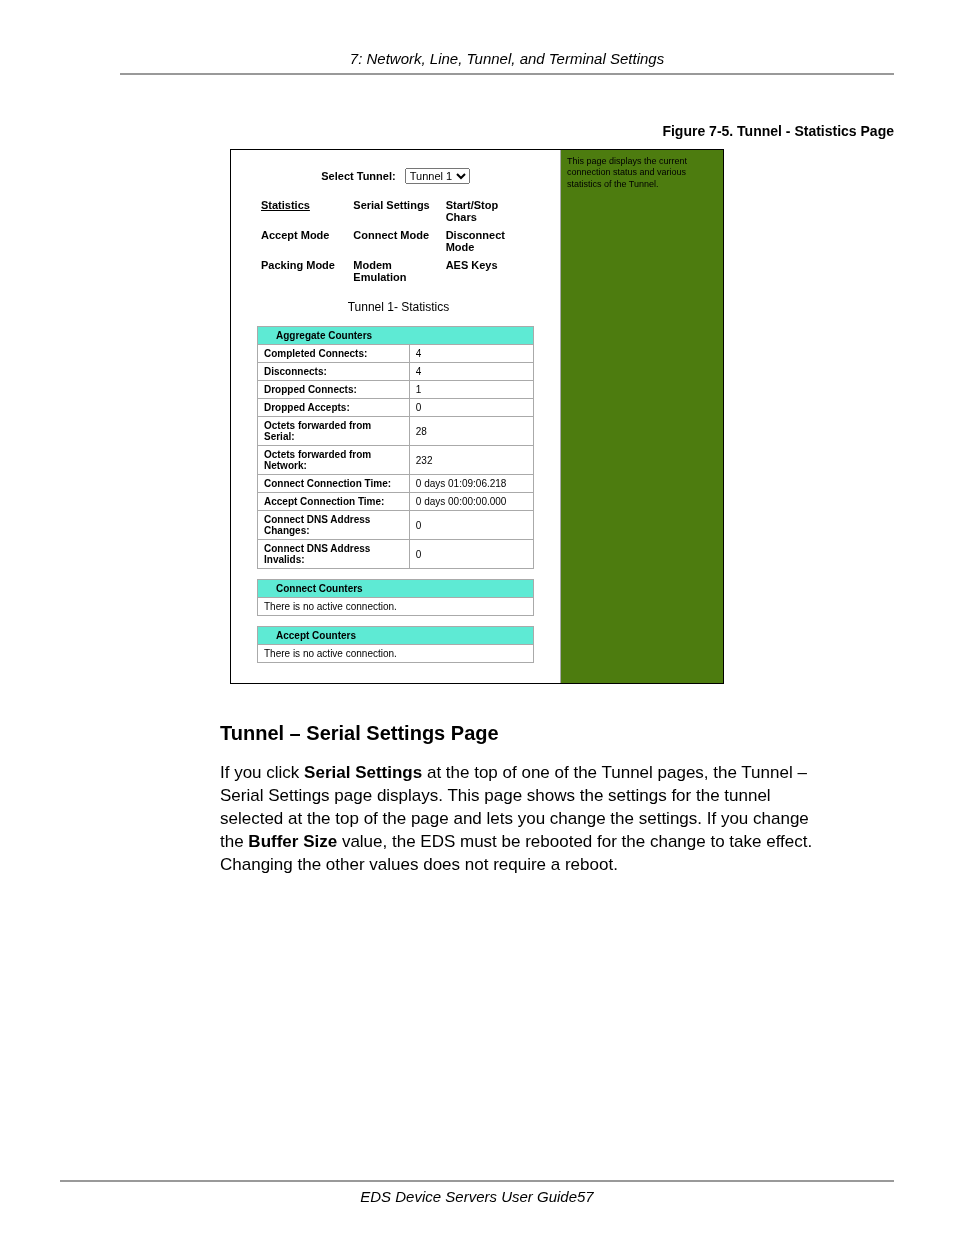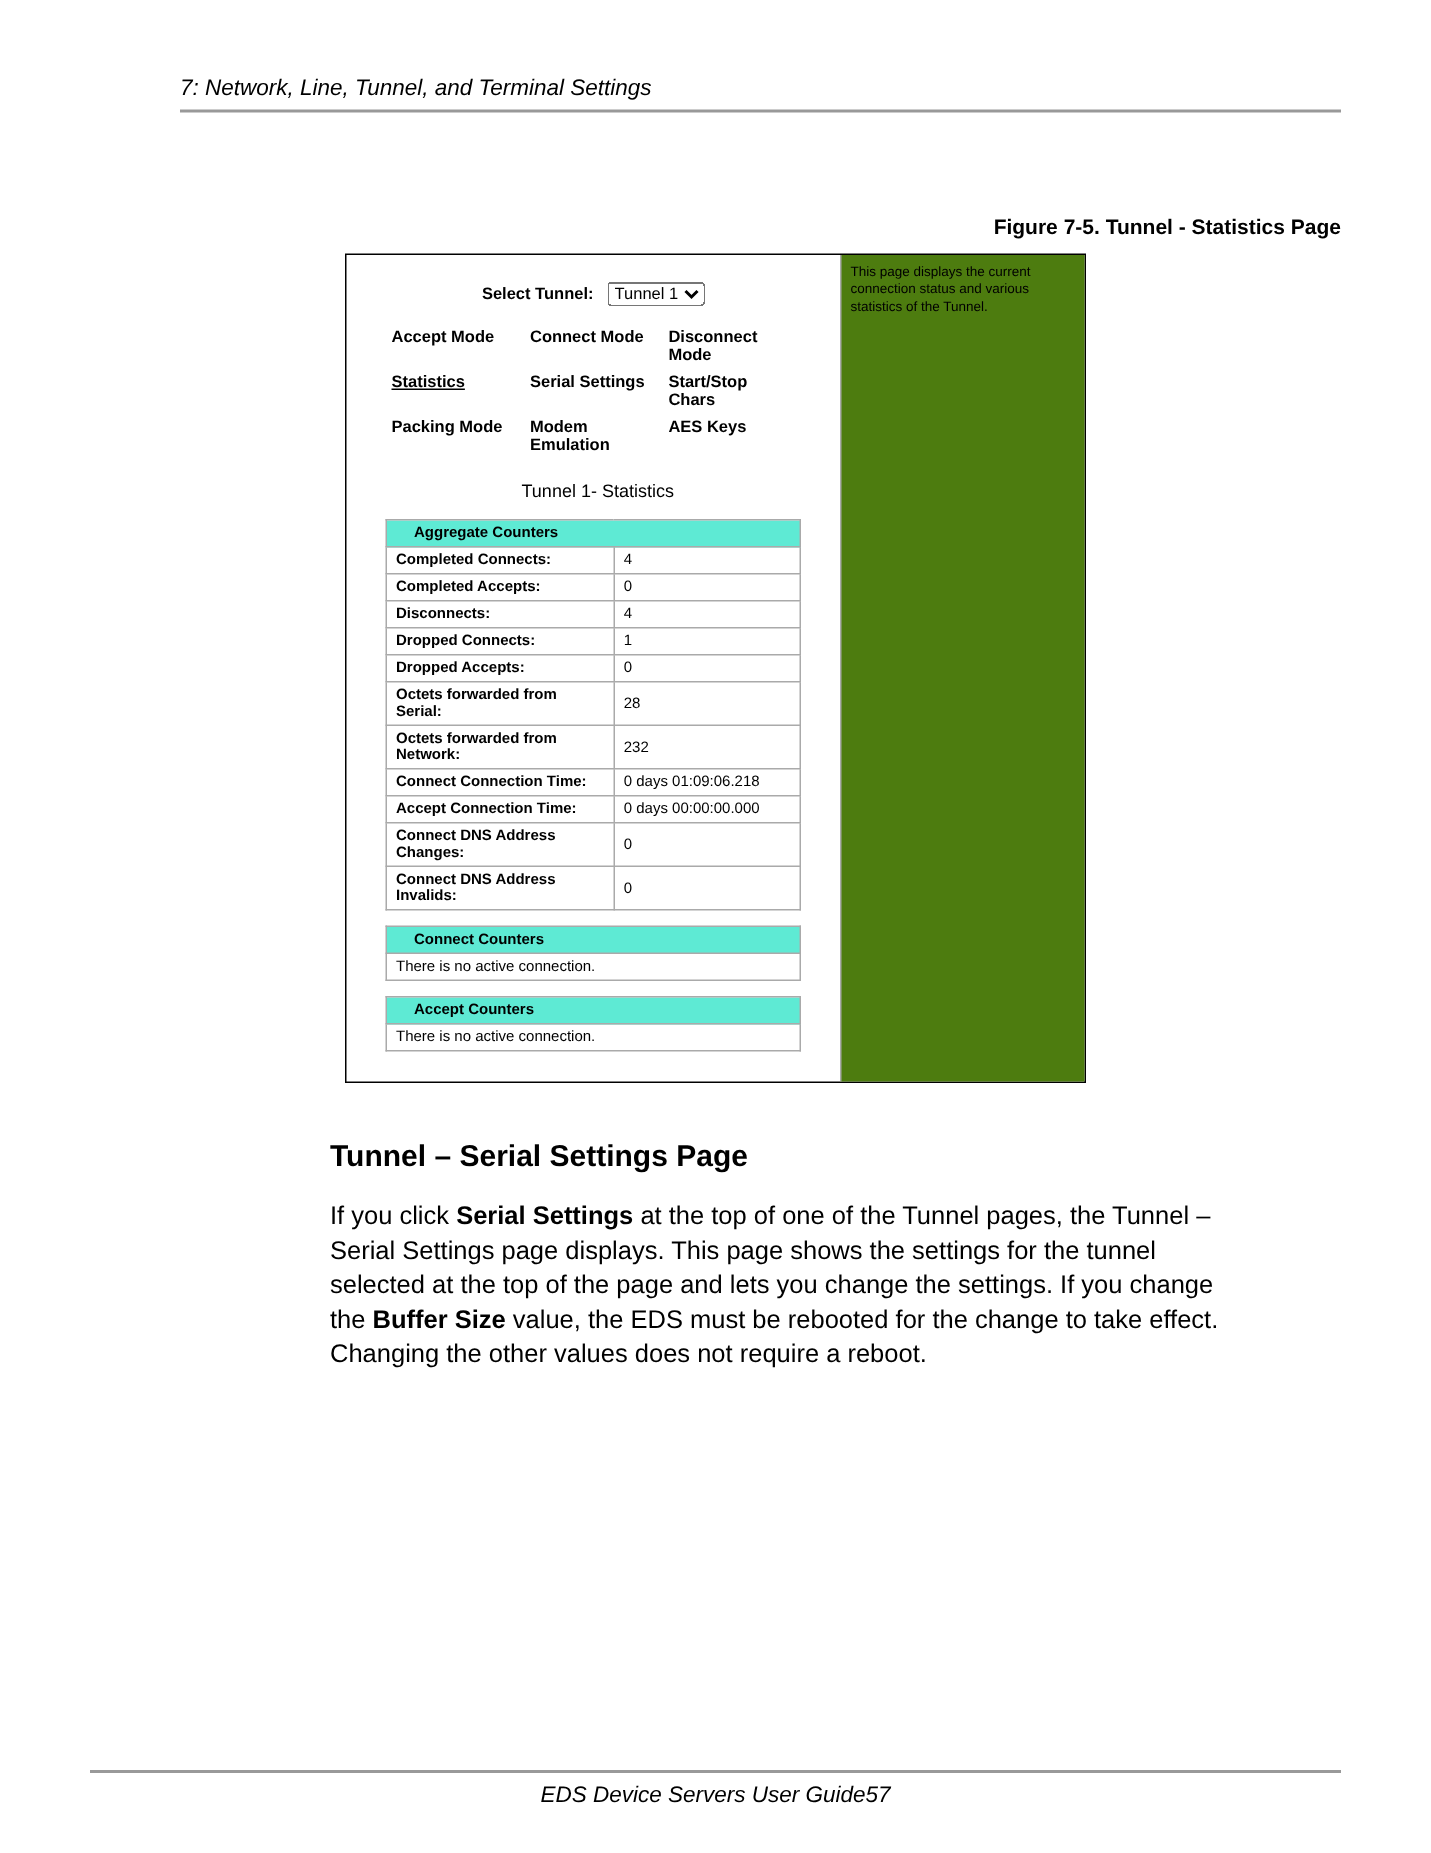--- a/index.html
+++ b/index.html
@@ -10,26 +10,26 @@
     color: #000;
     width: 954px;
   }
   .page {
     padding: 50px 60px 30px 60px;
     box-sizing: border-box;
     min-height: 1235px;
     position: relative;
   }
   .chapter-header {
-    text-align: left;
+    text-align: center;
     font-style: italic;
     font-size: 15px;
     padding: 0 0 6px 0;
     border-bottom: 2px solid #999;
-    margin-bottom: 68px;
+    margin-bottom: 48px;
     margin-left: 60px;
     margin-right: 0;
   }
   .figure-caption {
     text-align: right;
     font-weight: bold;
     font-size: 14px;
     margin-bottom: 10px;
   }
   .figure-wrap {
@@ -157,28 +157,28 @@
 
         <div class="sel-row">
           <span>Select Tunnel:</span>
           <select>
             <option>Tunnel 1</option>
           </select>
         </div>
 
         <div class="tabs">
           <div class="tabs-row">
+            <span class="tab active">Statistics</span>
+            <span class="tab">Serial Settings</span>
+            <span class="tab">Start/Stop Chars</span>
+          </div>
+          <div class="tabs-row">
             <span class="tab">Accept Mode</span>
             <span class="tab">Connect Mode</span>
             <span class="tab">Disconnect Mode</span>
-          </div>
-          <div class="tabs-row">
-            <span class="tab active">Statistics</span>
-            <span class="tab">Serial Settings</span>
-            <span class="tab">Start/Stop Chars</span>
           </div>
           <div class="tabs-row">
             <span class="tab">Packing Mode</span>
             <span class="tab">Modem Emulation</span>
             <span class="tab">AES Keys</span>
           </div>
         </div>
 
         <div class="section-heading">Tunnel 1- Statistics</div>
 
@@ -186,24 +186,20 @@
           <table class="tbl">
             <tbody>
                 <tr>
                   <th colspan="2">Aggregate Counters</th>
                 </tr>
             <tr>
                   <td class="label">Completed Connects:</td>
                   <td>4</td>
                 </tr>
             <tr>
-                  <td class="label">Completed Accepts:</td>
-                  <td>0</td>
-                </tr>
-            <tr>
                   <td class="label">Disconnects:</td>
                   <td>4</td>
                 </tr>
             <tr>
                   <td class="label">Dropped Connects:</td>
                   <td>1</td>
                 </tr>
             <tr>
                   <td class="label">Dropped Accepts:</td>
                   <td>0</td>

